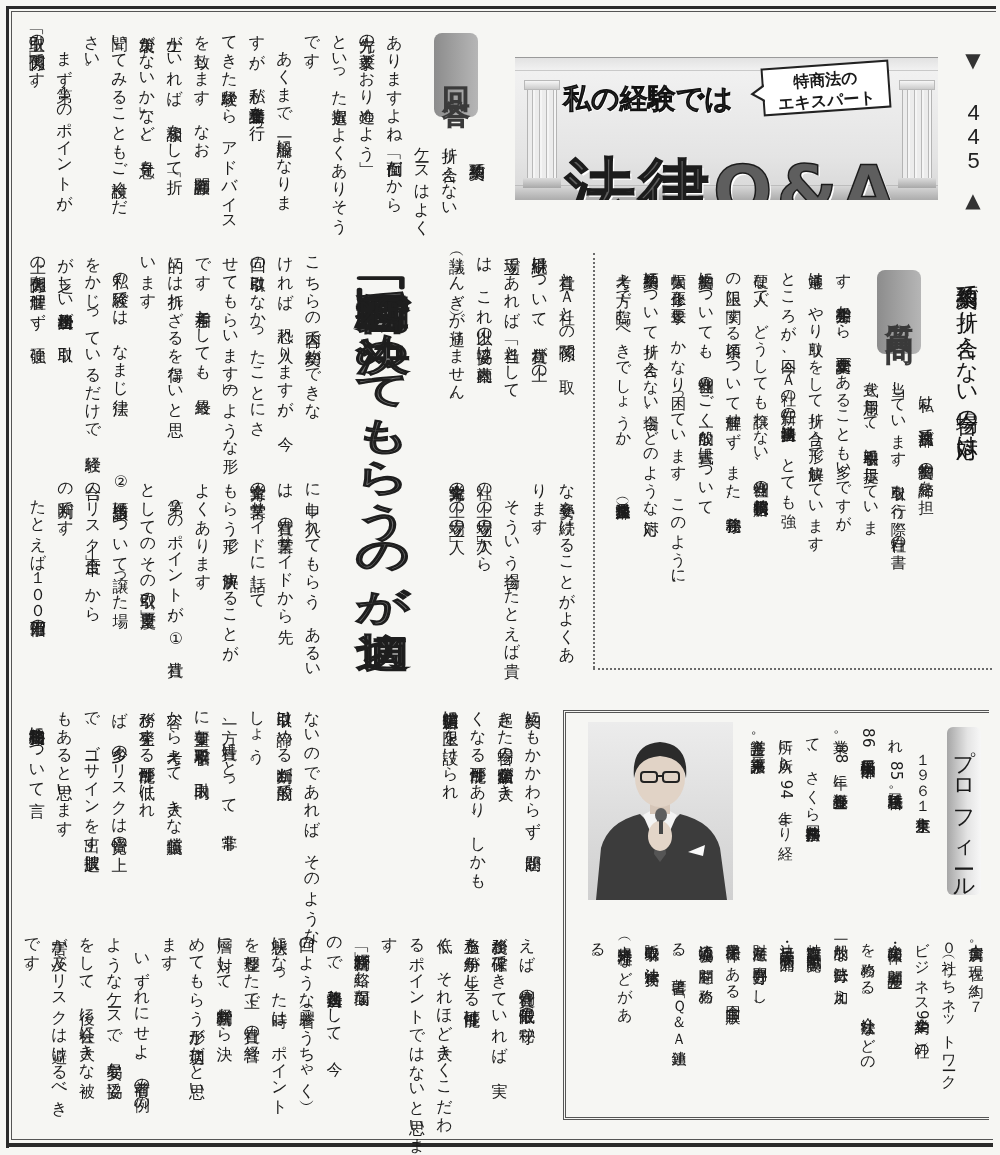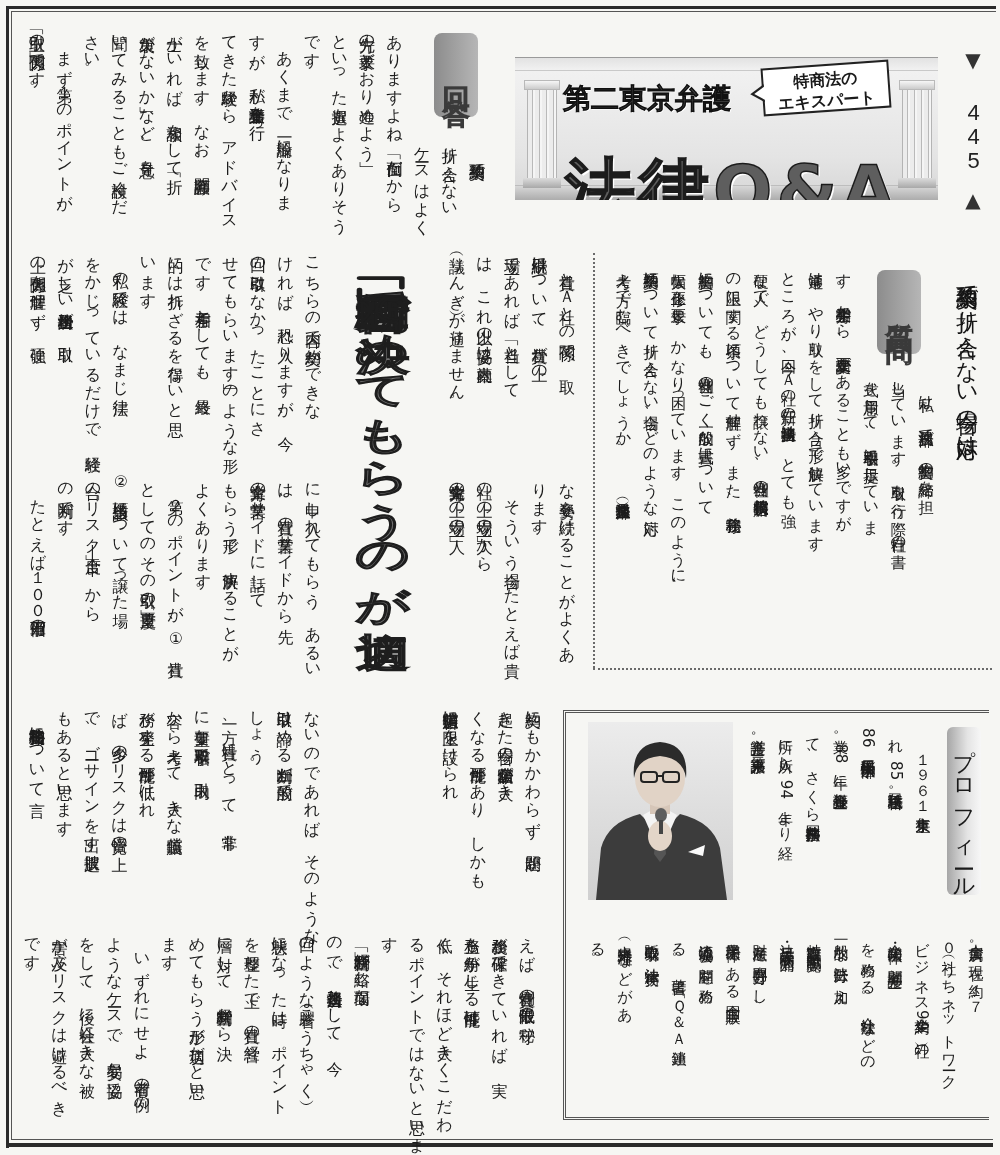--- a/index.html
+++ b/index.html
@@ -101,21 +101,21 @@
   <div class="pillar" style="left:12px;">
     <div class="cap"></div>
       <div class="shaft"></div>
       <div class="base"></div>
   </div>
   <div class="pillar" style="left:387px;">
     <div class="cap"></div>
       <div class="shaft"></div>
       <div class="base"></div>
   </div>
-  <div class="banner-sub">第二東京弁護</div>
+  <div class="banner-sub">私の経験では</div>
   <div class="banner-title">法律Q&amp;A</div>
   <div class="callout">
     <span>特商法の</span>
     <span>エキスパート</span>
   </div>
 </div>
 
 <div class="series">
   <span class="tri">▼</span>
   <span class="num">445</span>

